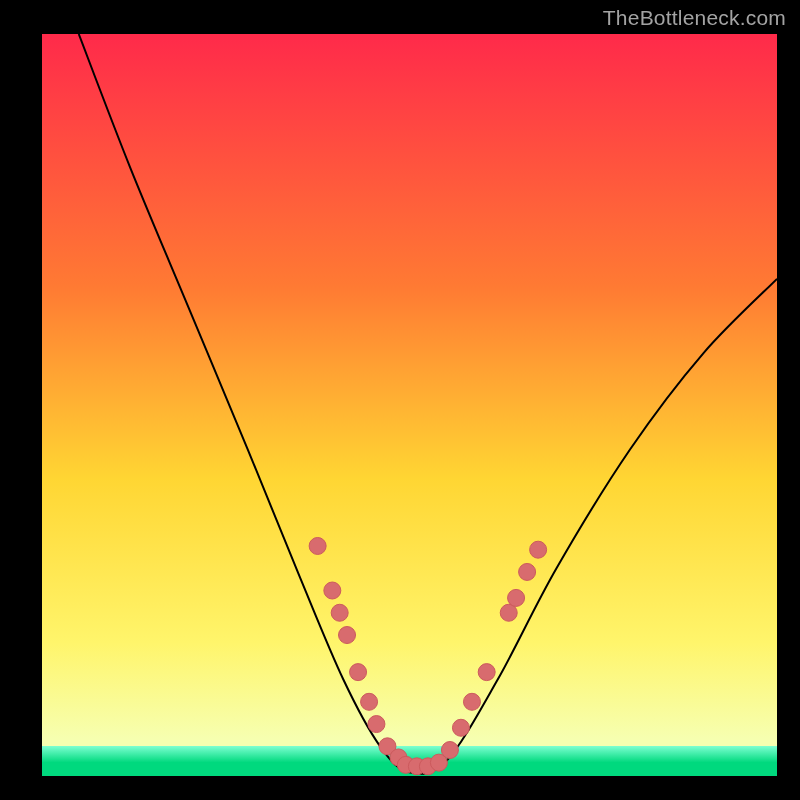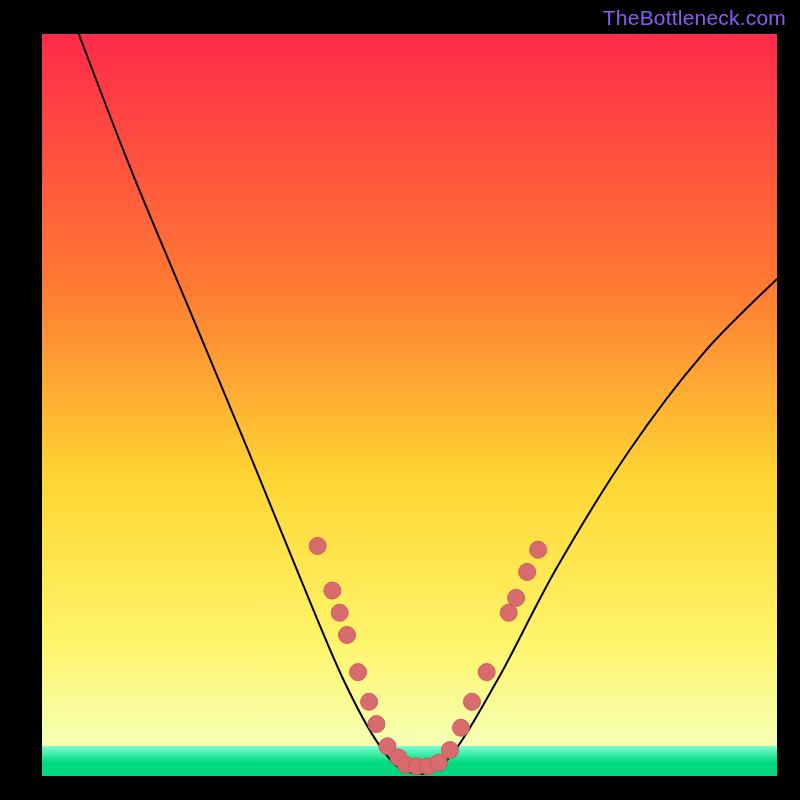--- a/index.html
+++ b/index.html
@@ -27,21 +27,21 @@
   }
   .green-strip {
     position: absolute;
     left: 0;
     right: 0;
   }
   .watermark {
     position: absolute;
     top: 6px;
     right: 14px;
-    color: #8b5cf6;
+    color: #a3a3a3;
     font-size: 21px;
     font-weight: 400;
     letter-spacing: 0.2px;
     user-select: none;
   }
   svg.curve {
     position: absolute;
     inset: 0;
   }
 </style>

